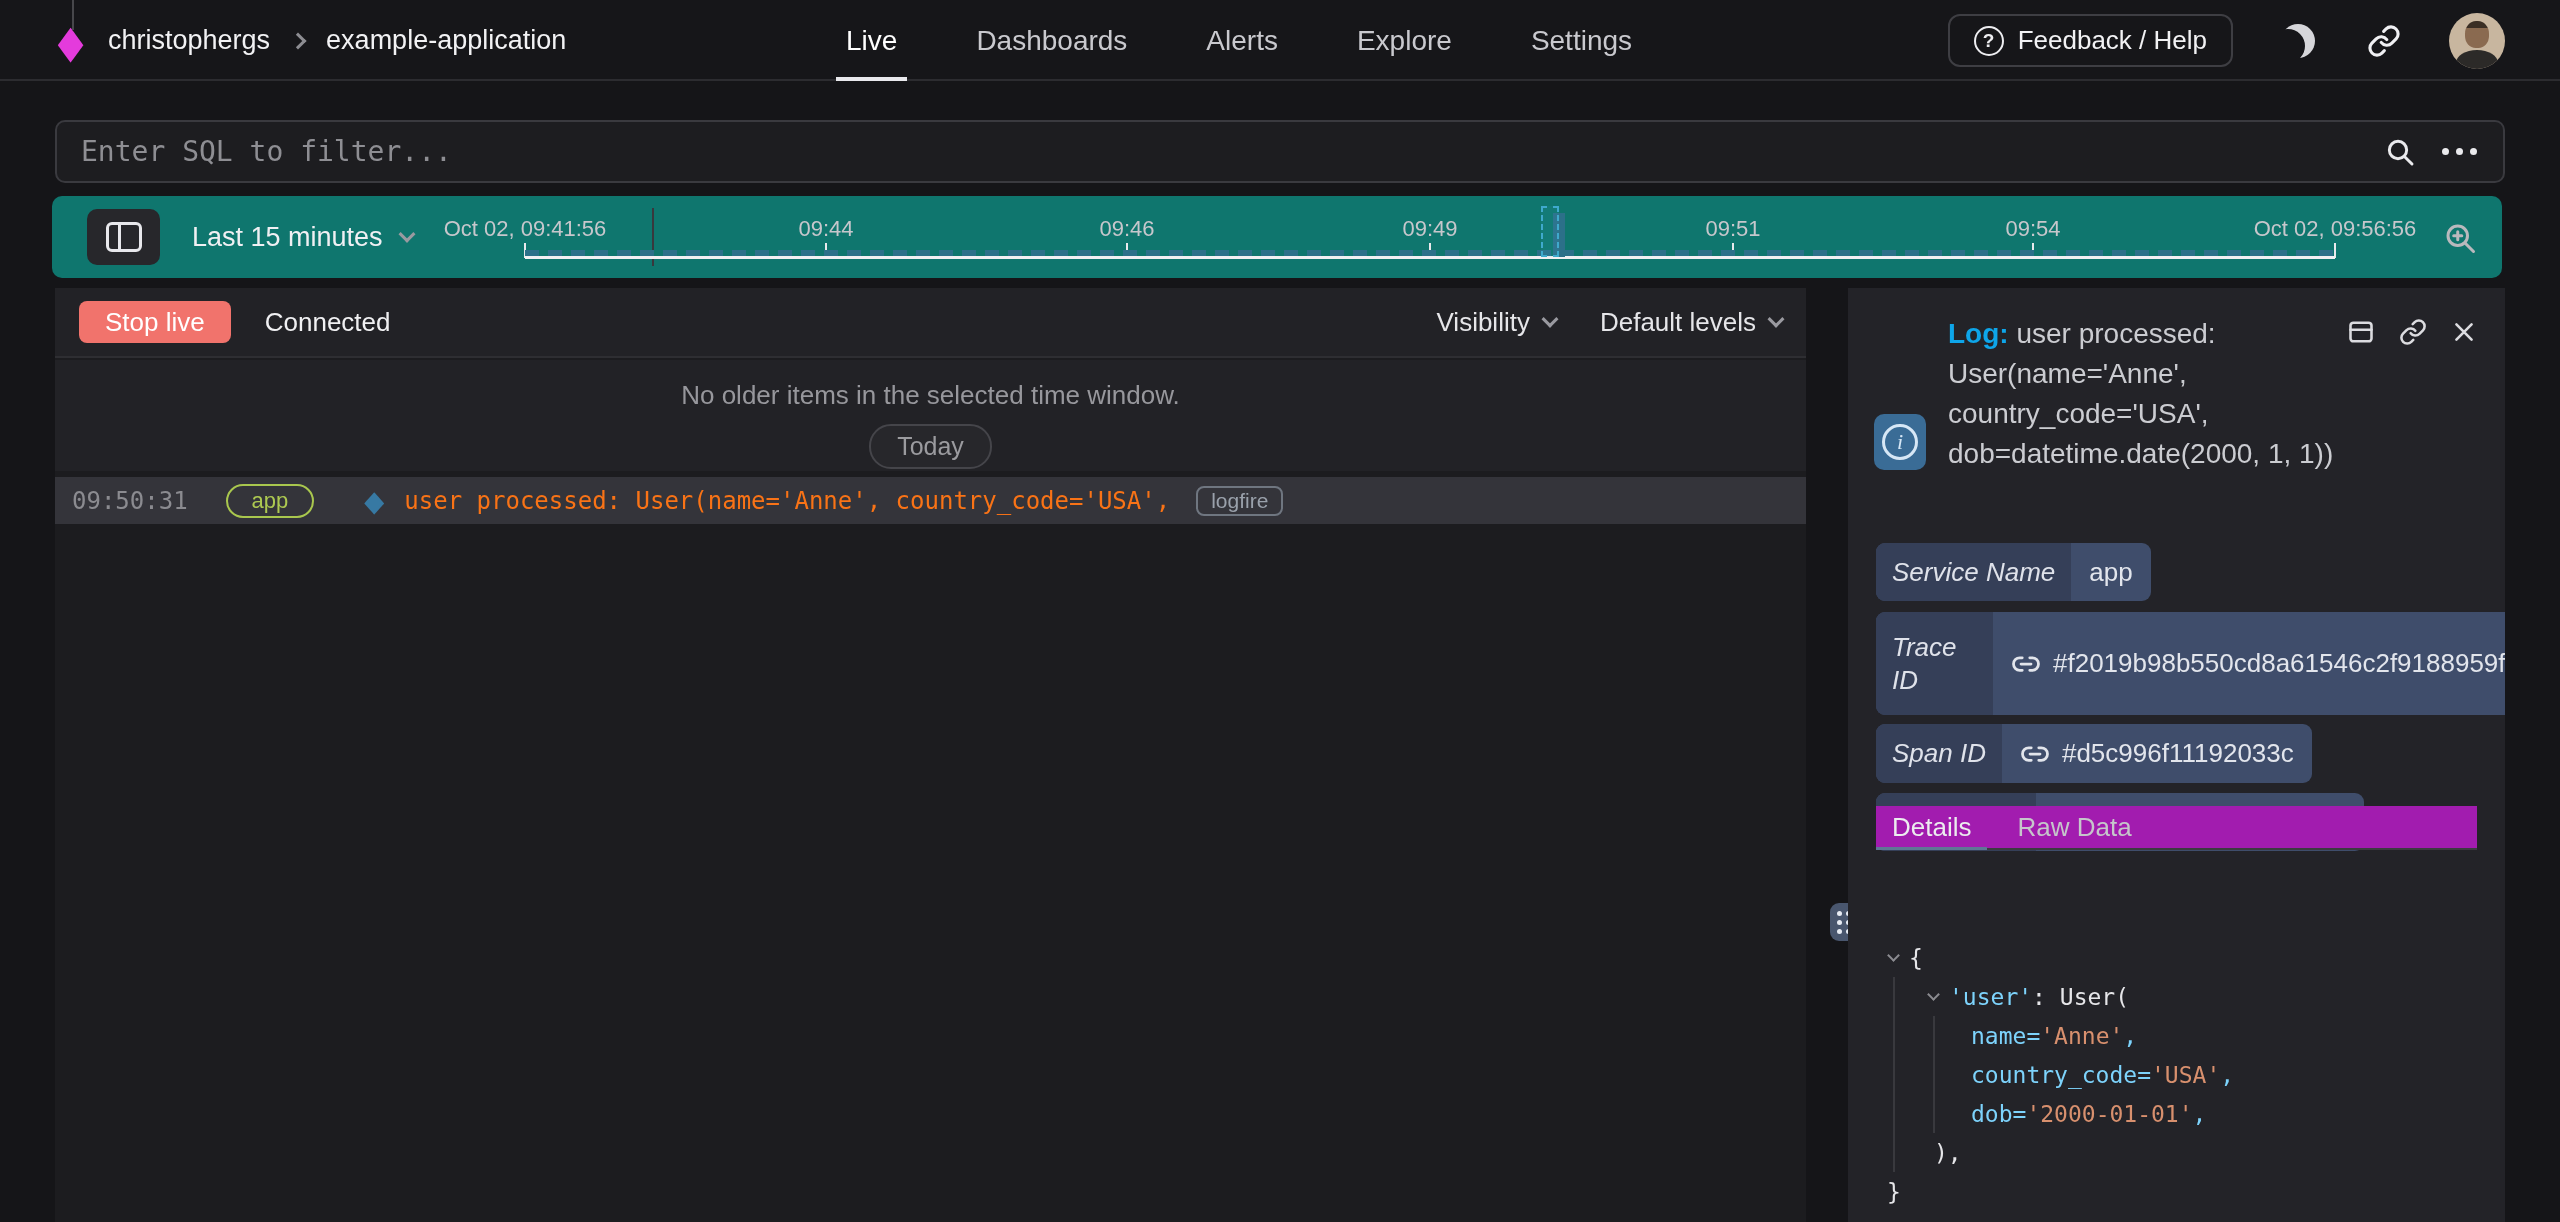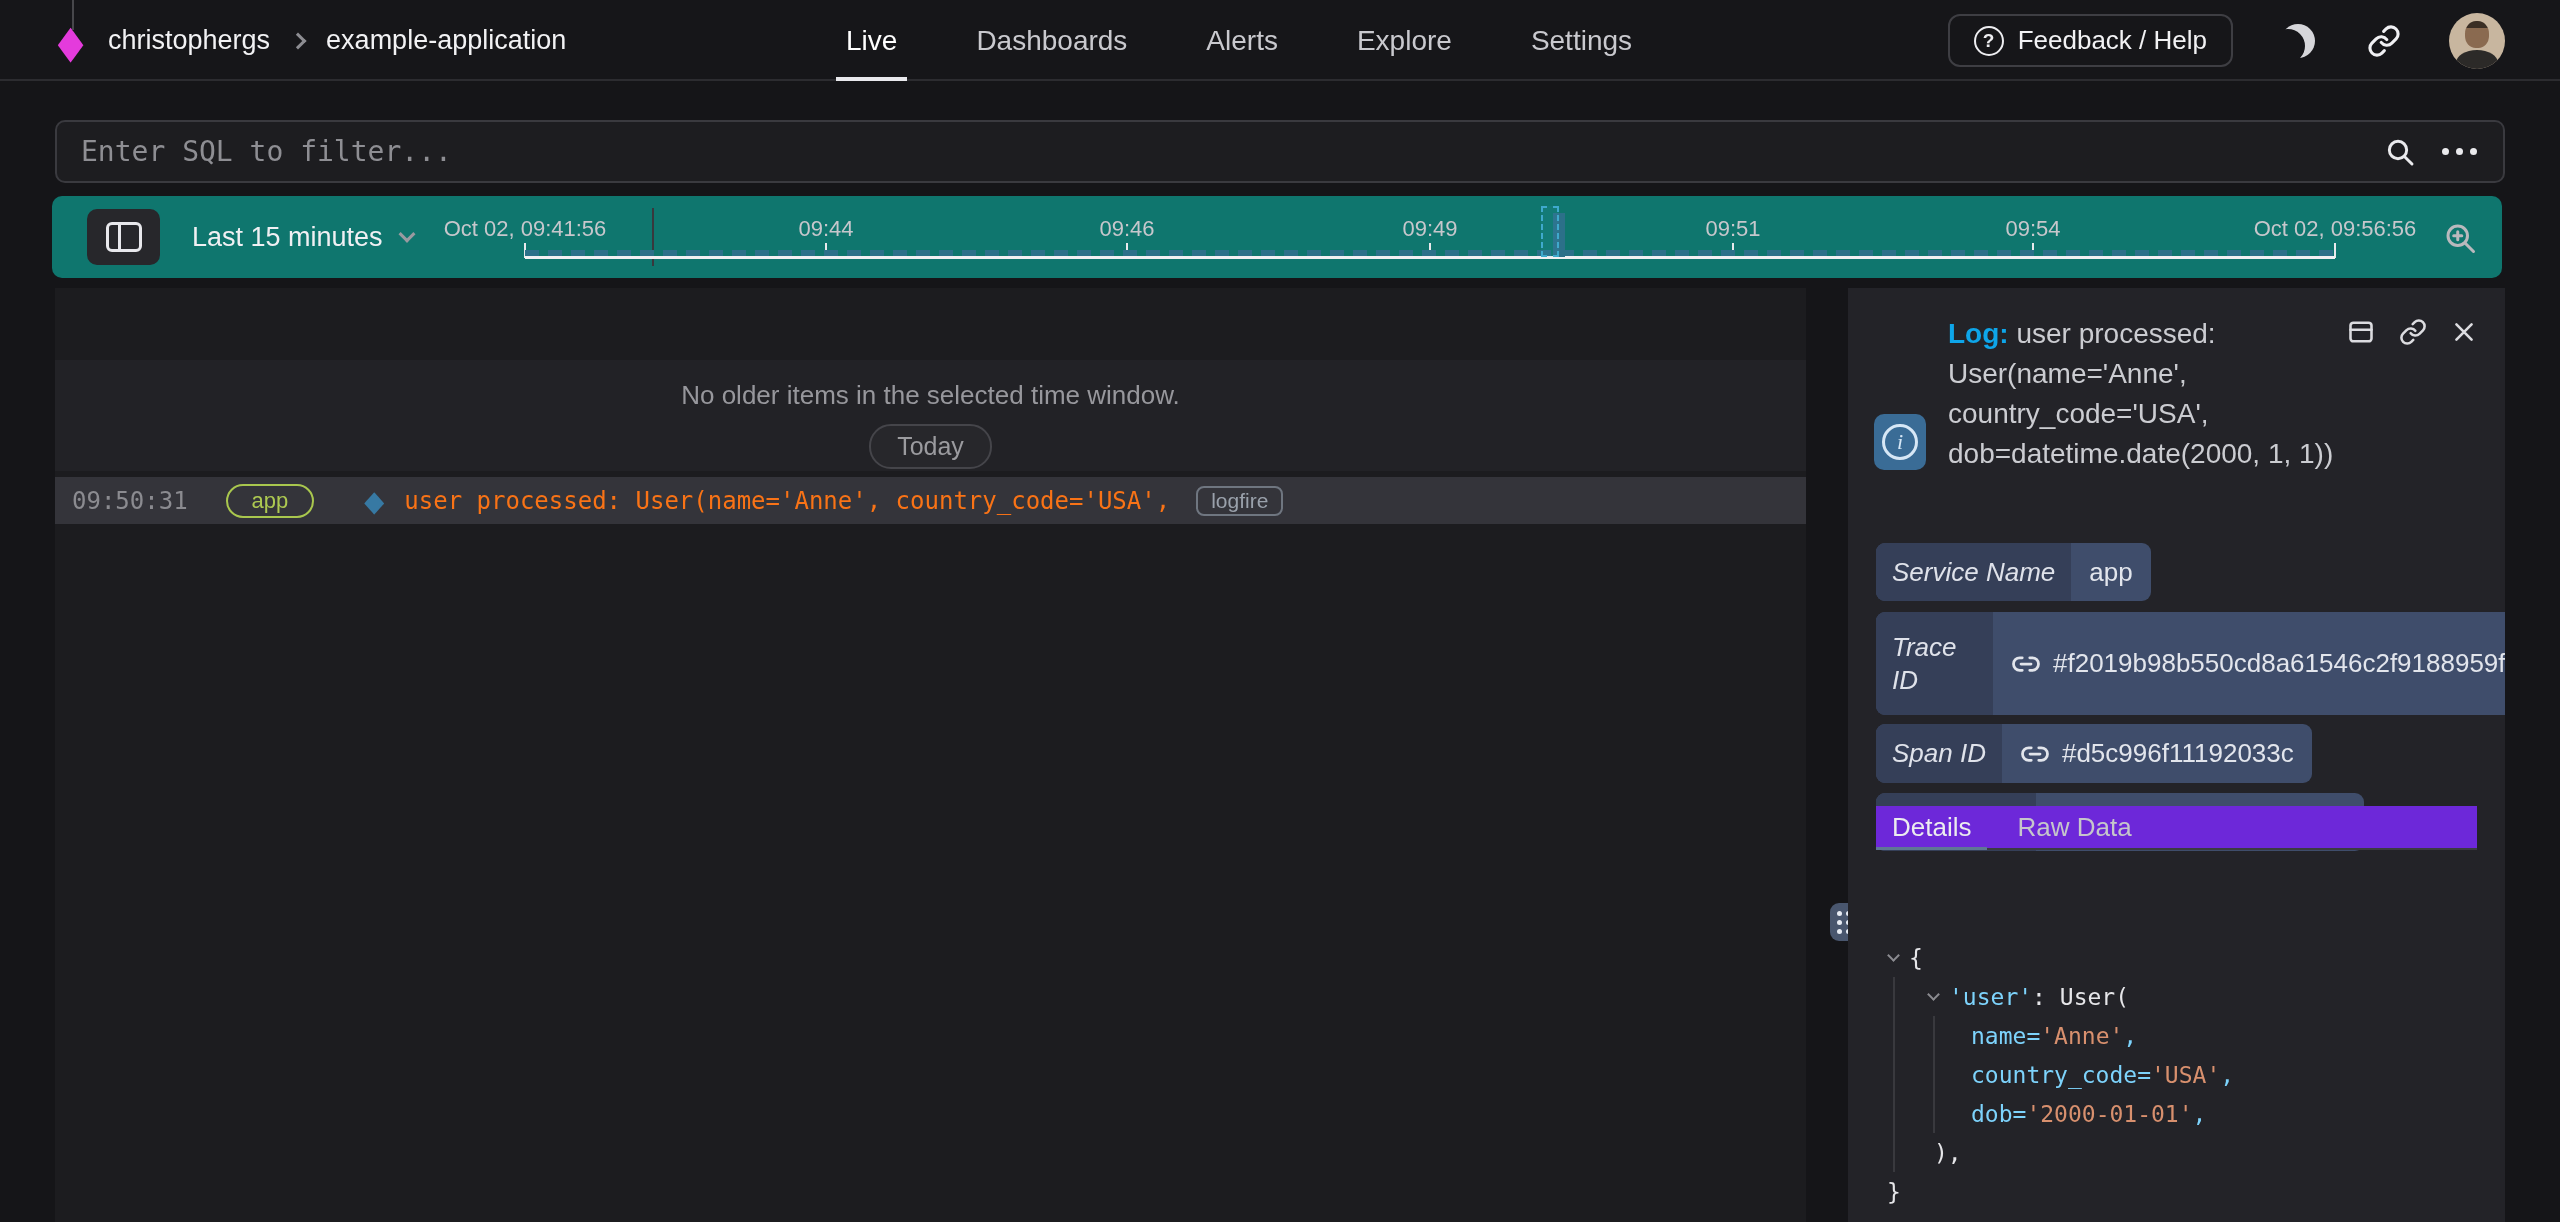--- a/index.html
+++ b/index.html
@@ -82,21 +82,21 @@
   .rp-title { position:absolute; left:100px; top:26px; width:404px; font-size:28px; line-height:40px; color:#cbccd1; }
   .rp-title b { color:#0ea5e9; }
   .field { position:absolute; left:28px; display:flex; align-items:stretch; background:#3f4d6b; border-radius:9px; overflow:hidden; font-size:26px; }
   .flabel { background:#353f58; font-style:italic; display:flex; align-items:center; padding:0 16px; color:#dfe2ea; line-height:1.25; }
   .fvalue { display:flex; align-items:center; gap:12px; padding:0 18px; color:#e2e5ec; white-space:nowrap; }
   .f-service { top:255px; height:58px; }
   .f-trace   { top:324px; height:103px; }
   .f-trace .flabel { width:117px; }
   .f-span    { top:436px; height:59px; }
   .f-ts      { top:505px; height:58px; }
-  .rp-tabs { position:absolute; left:28px; right:28px; top:518px; height:44px; background:#6d28d9; border-bottom:2px solid #3b3b40; display:flex; }
+  .rp-tabs { position:absolute; left:28px; right:28px; top:518px; height:44px; background:#a21caf; border-bottom:2px solid #3b3b40; display:flex; }
   .rtab { position:relative; display:flex; align-items:center; padding:0 16px; margin-right:14px; font-size:26px; color:#c6c6cb; }
   .rtab.active { color:#ececef; }
   .rtab.active::after { content:""; position:absolute; left:0; right:0; bottom:-2px; height:3px; background:#5f7795; }
   .rp-heading { position:absolute; left:28px; top:592px; font-size:31px; font-weight:bold; color:#f4f4f6; }
   .rp-heading span.mode { color:#a4a5ab; margin-left:12px; }
   .codeblock { position:absolute; left:28px; top:650px; right:16px; font-family:"DejaVu Sans Mono",monospace; font-size:23px; }
   .cl { position:relative; height:39px; display:flex; align-items:center; white-space:pre; color:#e6e6e9; }
   .cchev { position:absolute; width:9px; height:9px; border-right:2px solid #8b8b90; border-bottom:2px solid #8b8b90; transform:rotate(45deg); top:13px; }
   .cl0 .cchev { left:13px; }  .cl0 { padding-left:33px; }
   .cl1 .cchev { left:53px; }  .cl1 { padding-left:73px; }
@@ -201,20 +201,34 @@
     <div class="tl-zoom">
       <svg width="36" height="36" viewBox="0 0 24 24" fill="none" stroke="currentColor" stroke-width="2" stroke-linecap="round">
           <circle cx="10.5" cy="10.5" r="6.5"></circle>
           <path d="M15.5 15.5 21 21"></path>
           <path d="M10.5 7.8v5.4M7.8 10.5h5.4"></path>
         </svg>
     </div>
   </div>
 
   <section class="lpanel">
+    <div class="lp-header">
+      <button class="stop-btn">Stop live</button>
+      <span class="connected">Connected</span>
+      <div class="lp-drops">
+        <div class="drop">
+          <span>Visibility</span>
+          <span class="chev-down"></span>
+        </div>
+        <div class="drop">
+          <span>Default levels</span>
+          <span class="chev-down"></span>
+        </div>
+      </div>
+    </div>
 
     <div class="lp-empty">
       <div class="empty-msg">No older items in the selected time window.</div>
       <button class="today-btn">Today</button>
     </div>
 
     <div class="log-row mono">
       <span class="log-time">09:50:31</span>
       <span class="badge-app">app</span>
       <span class="log-diamond">◆</span>

